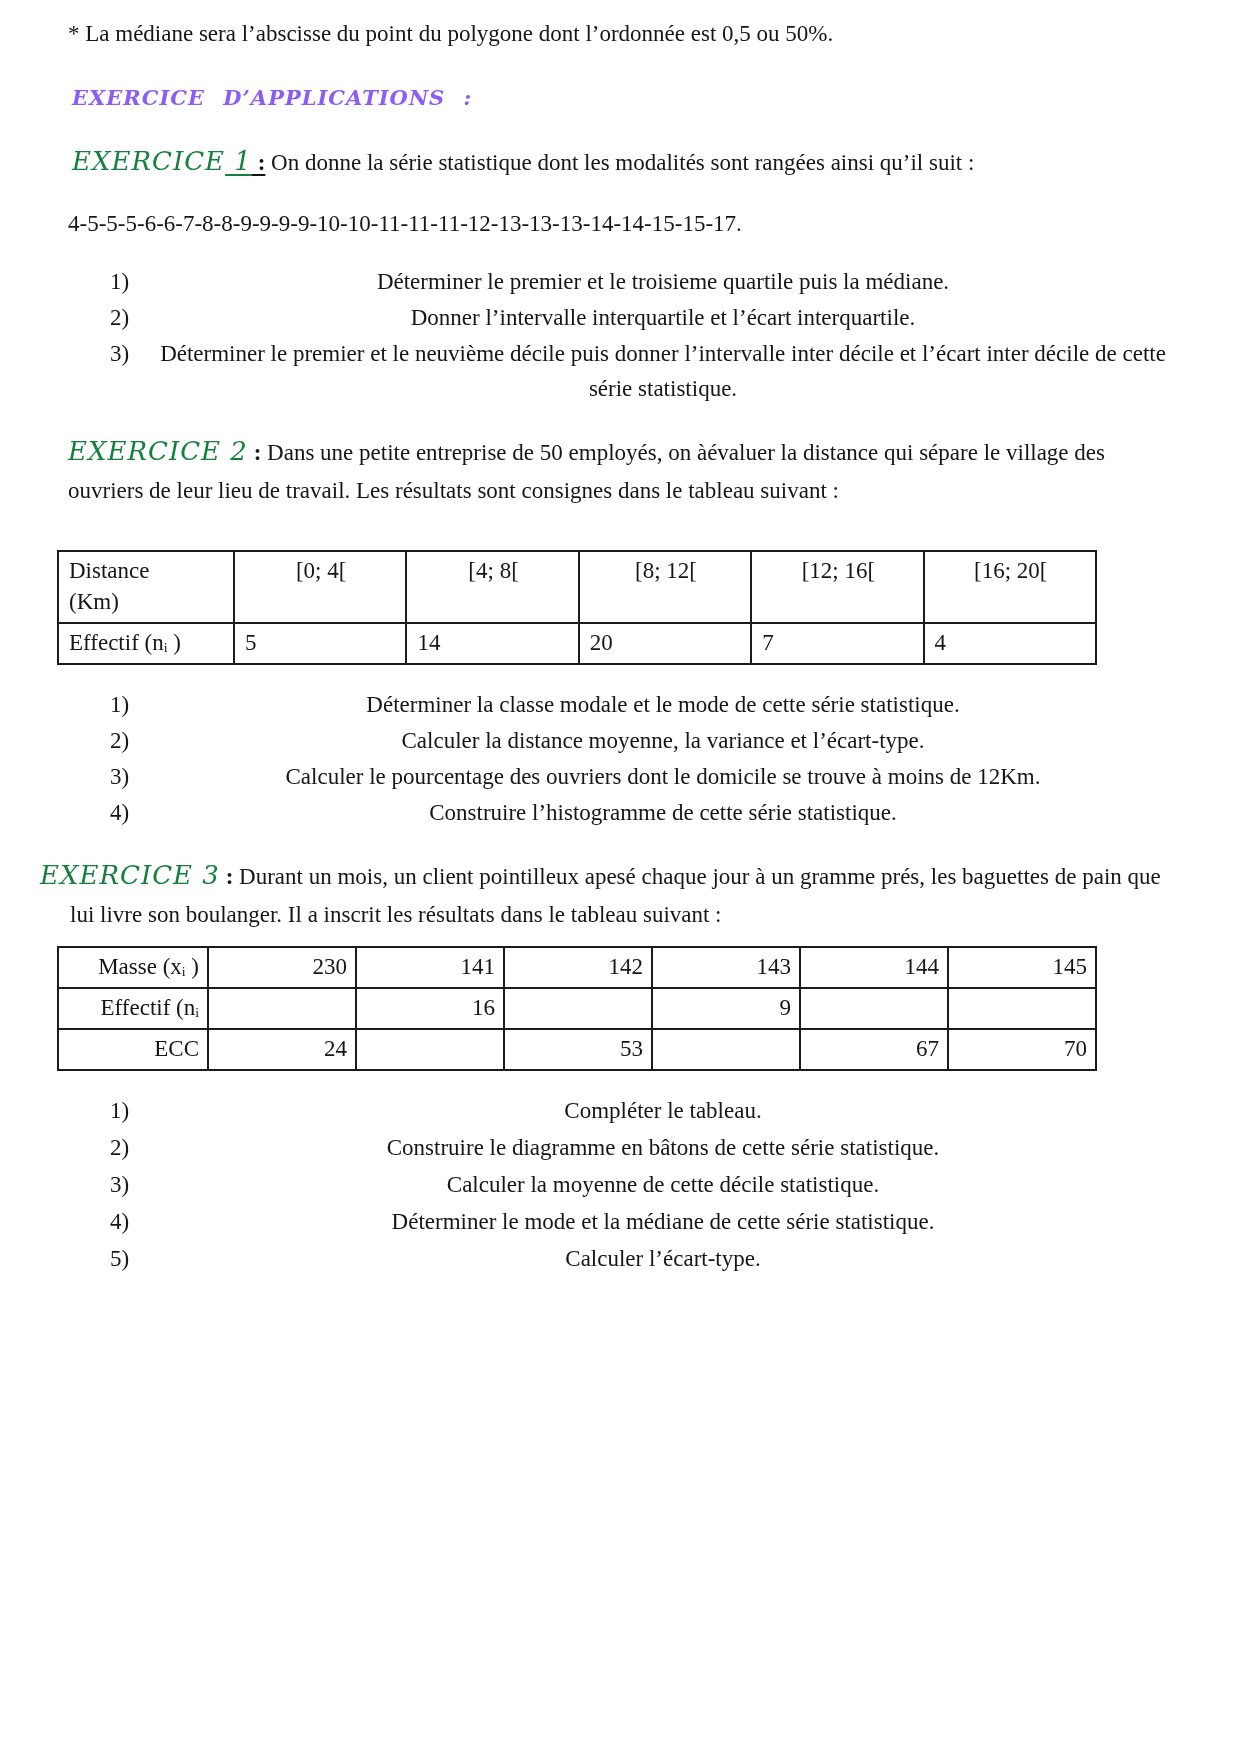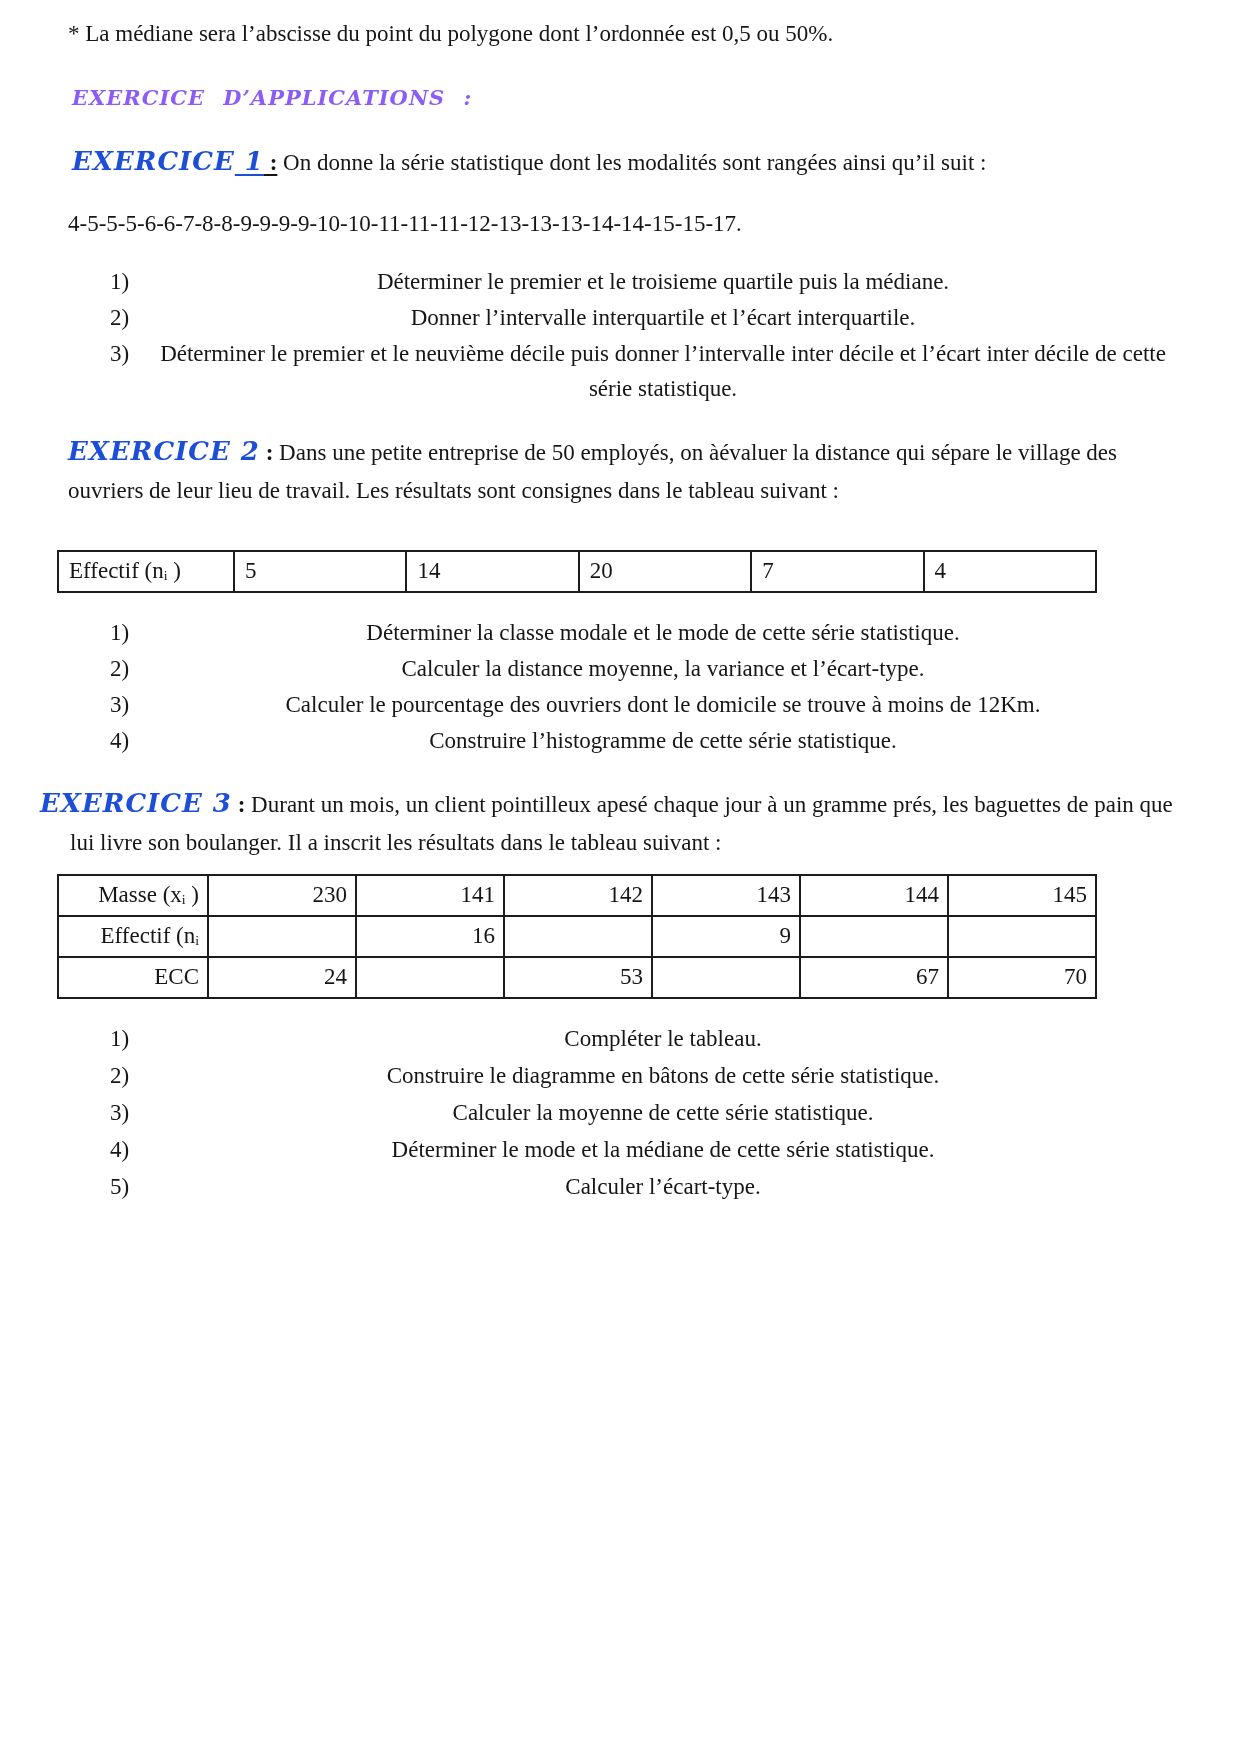--- a/index.html
+++ b/index.html
@@ -25,24 +25,24 @@
     font-size:21px;
     letter-spacing:1px;
     word-spacing:10px;
     color:#8b5cf6;
   }
   .ex-para{margin:26px 0 0 0; line-height:38px; max-width:1110px;}
   .ex-para.first{margin-left:4px;}
   .exlabel{
     font-family:"DejaVu Serif","Liberation Serif",serif;
     font-style:italic;
-    font-weight:bold;
+    font-weight:normal;
     font-size:26px;
     letter-spacing:1px;
-    color:#1d4ed8;
+    color:#15803d;
   }
   .colon{font-weight:bold;color:#141414;}
   .u{text-decoration:underline;text-underline-offset:4px;}
   .series{margin:24px 0 0 0;}
   ol.qlist{
     list-style:none;
     counter-reset:q;
     margin:22px 0 0 0;
     padding:0 0 0 42px;
   }
@@ -112,20 +112,29 @@
   <table class="dtable t1">
     <colgroup>
       <col class="lbl">
         <col>
         <col>
         <col>
         <col>
         <col>
     </colgroup>
     <tbody>
+        <tr>
+      <td class="pre">Distance
+(Km)</td>
+      <td class="hd">[0; 4[</td>
+      <td class="hd">[4; 8[</td>
+      <td class="hd">[8; 12[</td>
+      <td class="hd">[12; 16[</td>
+      <td class="hd">[16; 20[</td>
+    </tr>
     <tr>
       <td>Effectif (nᵢ )</td>
       <td>5</td>
       <td>14</td>
       <td>20</td>
       <td>7</td>
       <td>4</td>
     </tr>
   </tbody>
     </table>
@@ -178,18 +187,18 @@
       <td></td>
       <td>67</td>
       <td>70</td>
     </tr>
   </tbody>
     </table>
 
   <ol class="qlist list3">
     <li>Compléter le tableau.</li>
     <li>Construire le diagramme en bâtons de cette série statistique.</li>
-    <li>Calculer la moyenne de cette série statistique.</li>
+    <li>Calculer la moyenne de cette décile statistique.</li>
     <li>Déterminer le mode et la médiane de cette série statistique.</li>
     <li>Calculer l’écart-type.</li>
   </ol>
 
 </div>
 
 </body></html>

